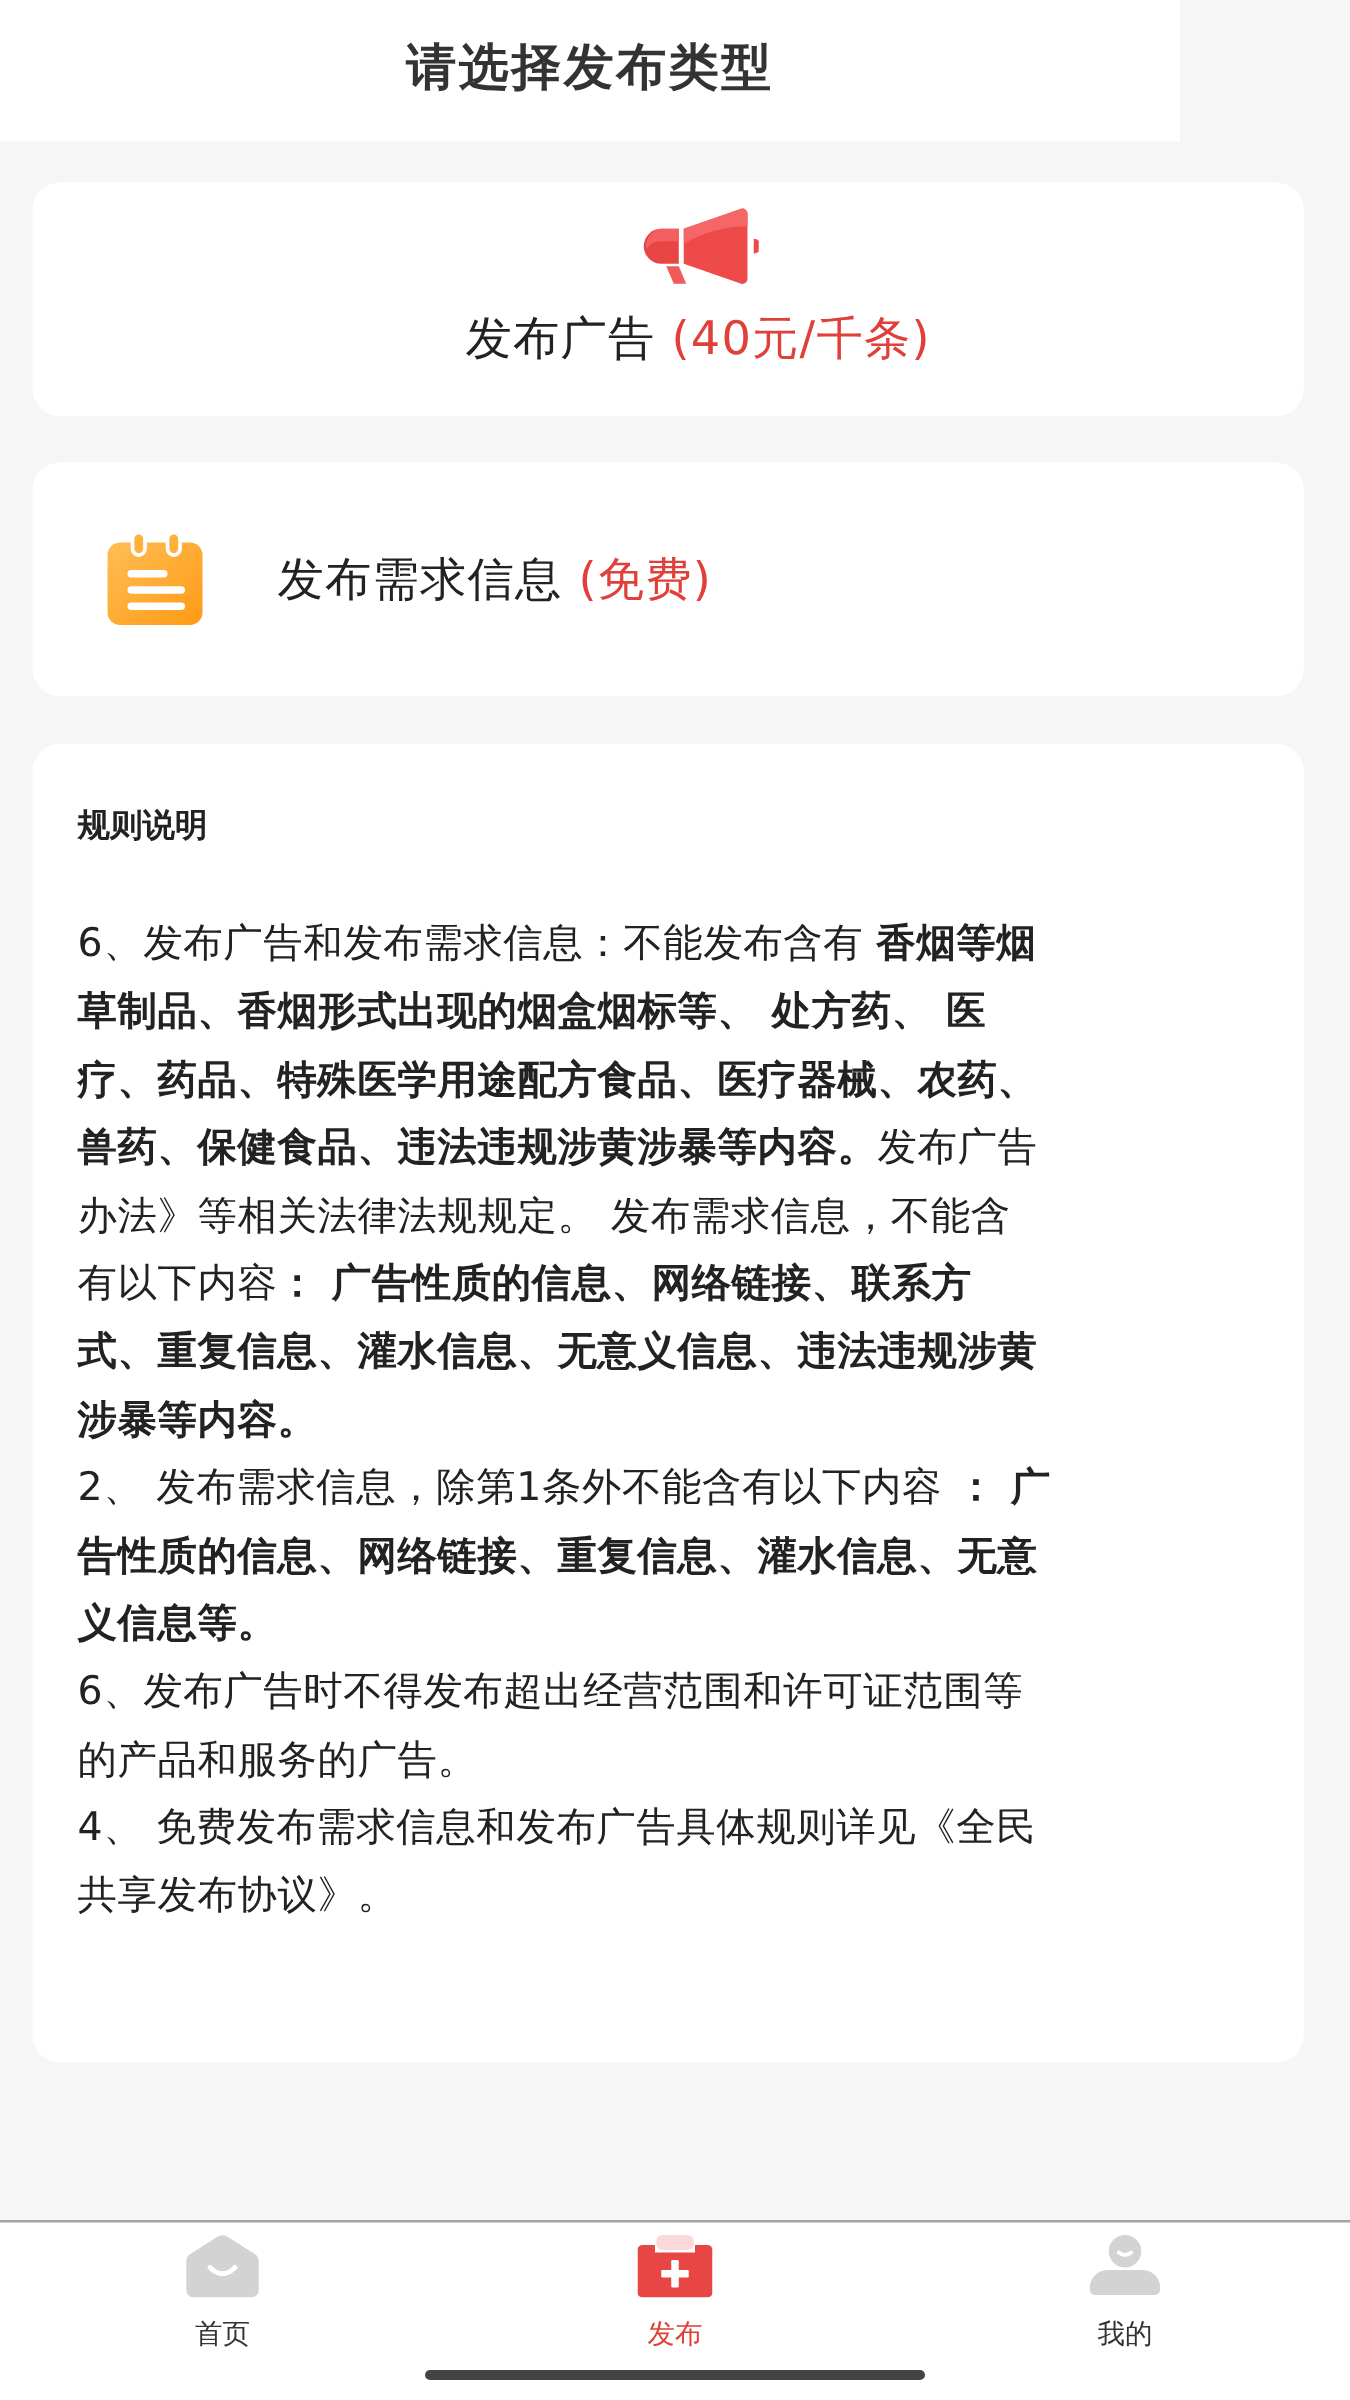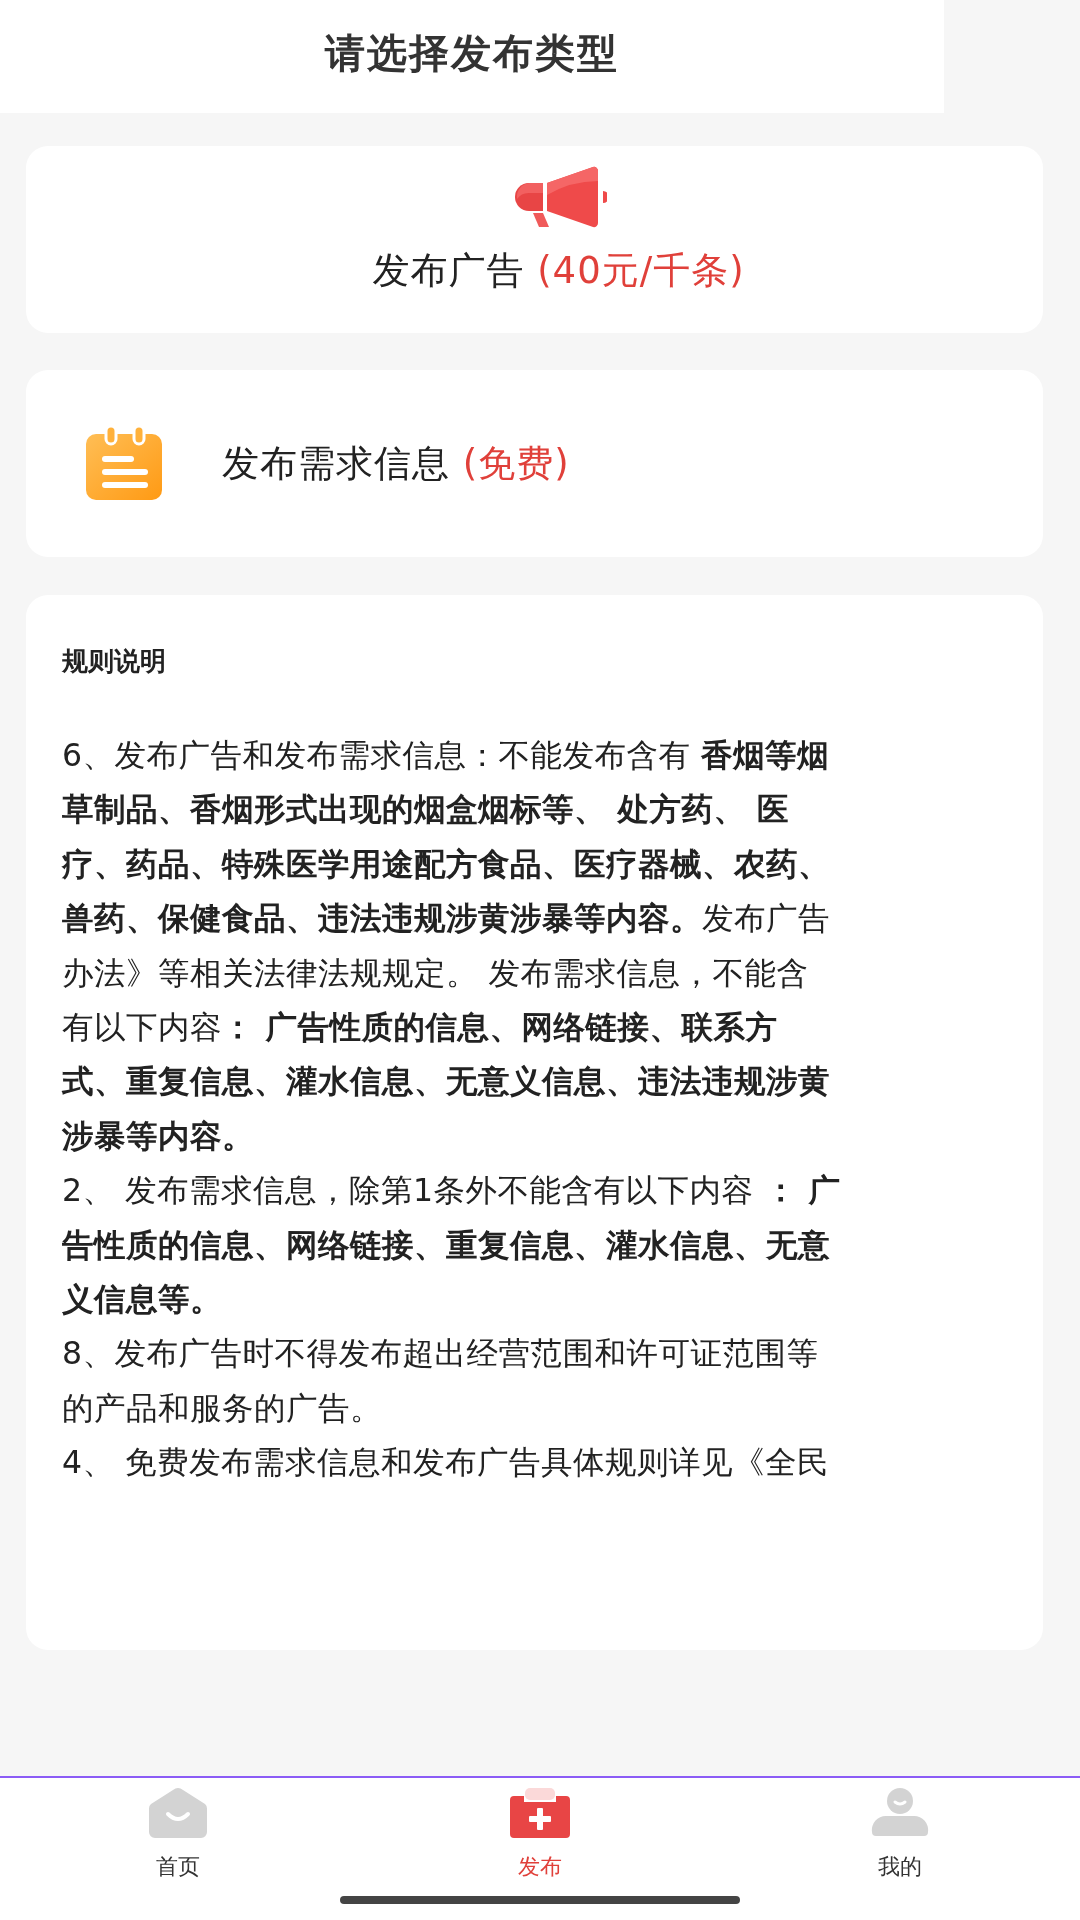--- a/index.html
+++ b/index.html
@@ -35,21 +35,21 @@
   .rules-card { top: 595px; height: 1055px; padding: 44px 36px 0 36px; }
   .rules-title { font-size: 26px; font-weight: bold; color: #222; line-height: 44px; }
   .rules-body {
     margin-top: 45px; font-size: 31.5px; line-height: 54.4px; color: #222;
     letter-spacing: 0.5px; white-space: nowrap;
   }
   .rules-body .line { display: block; height: 54.4px; }
   .rules-body b { font-weight: bold; }
   .tabbar {
     position: absolute; left: 0; top: 1776px; width: 1080px; height: 144px;
-    background: #ffffff; border-top: 2px solid #8b5cf6;
+    background: #ffffff; border-top: 2px solid #a3a3a3;
   }
   .tab {
     position: absolute; top: 10px; width: 160px; height: 100px;
     display: flex; flex-direction: column; align-items: center; cursor: pointer;
   }
   .tab-label { font-size: 22px; margin-top: 10px; color: #333; }
   .tab.active .tab-label { color: #e0403a; }
   .home-indicator {
     position: absolute; left: 340px; top: 1896px; width: 400px; height: 8px;
     border-radius: 4px; background: #444444;
@@ -109,23 +109,24 @@
       <span class="line"><b>草制品、香烟形式出现的烟盒烟标等、 处方药、 医</b></span>
       <span class="line"><b>疗、药品、特殊医学用途配方食品、医疗器械、农药、</b></span>
       <span class="line"><b>兽药、保健食品、违法违规涉黄涉暴等内容。</b><span>发布广告</span></span>
       <span class="line"><span>办法》等相关法律法规规定。 发布需求信息，不能含</span></span>
       <span class="line"><span>有以下内容</span><b>： 广告性质的信息、网络链接、联系方</b></span>
       <span class="line"><b>式、重复信息、灌水信息、无意义信息、违法违规涉黄</b></span>
       <span class="line"><b>涉暴等内容。</b></span>
       <span class="line"><span>2、 发布需求信息，除第1条外不能含有以下内容</span><b> ： 广</b></span>
       <span class="line"><b>告性质的信息、网络链接、重复信息、灌水信息、无意</b></span>
       <span class="line"><b>义信息等。</b></span>
-      <span class="line"><span>8、发布广告时不得发布超出经营范围和许可证范围等</span></span>
+      <span class="line"><span>6、发布广告时不得发布超出经营范围和许可证范围等</span></span>
       <span class="line"><span>的产品和服务的广告。</span></span>
       <span class="line"><span>4、 免费发布需求信息和发布广告具体规则详见《全民</span></span>
+      <span class="line"><span>共享发布协议》。</span></span>
     </div>
 </div>
 
 <div class="tabbar">
   <div class="tab" style="left:98px;">
     <span>
       <svg width="62" height="50" viewBox="0 0 62 50">
         <path d="M4 16 L26 2 a8 8 0 0 1 10 0 L58 16 a6 6 0 0 1 2 5 v23 a6 6 0 0 1 -6 6 H8 a6 6 0 0 1 -6 -6 V21 a6 6 0 0 1 2 -5z" fill="#d3d3d3"></path>
         <path d="M21 26 q10 10 20 0" stroke="#ffffff" stroke-width="4" fill="none" stroke-linecap="round"></path>
       </svg>

